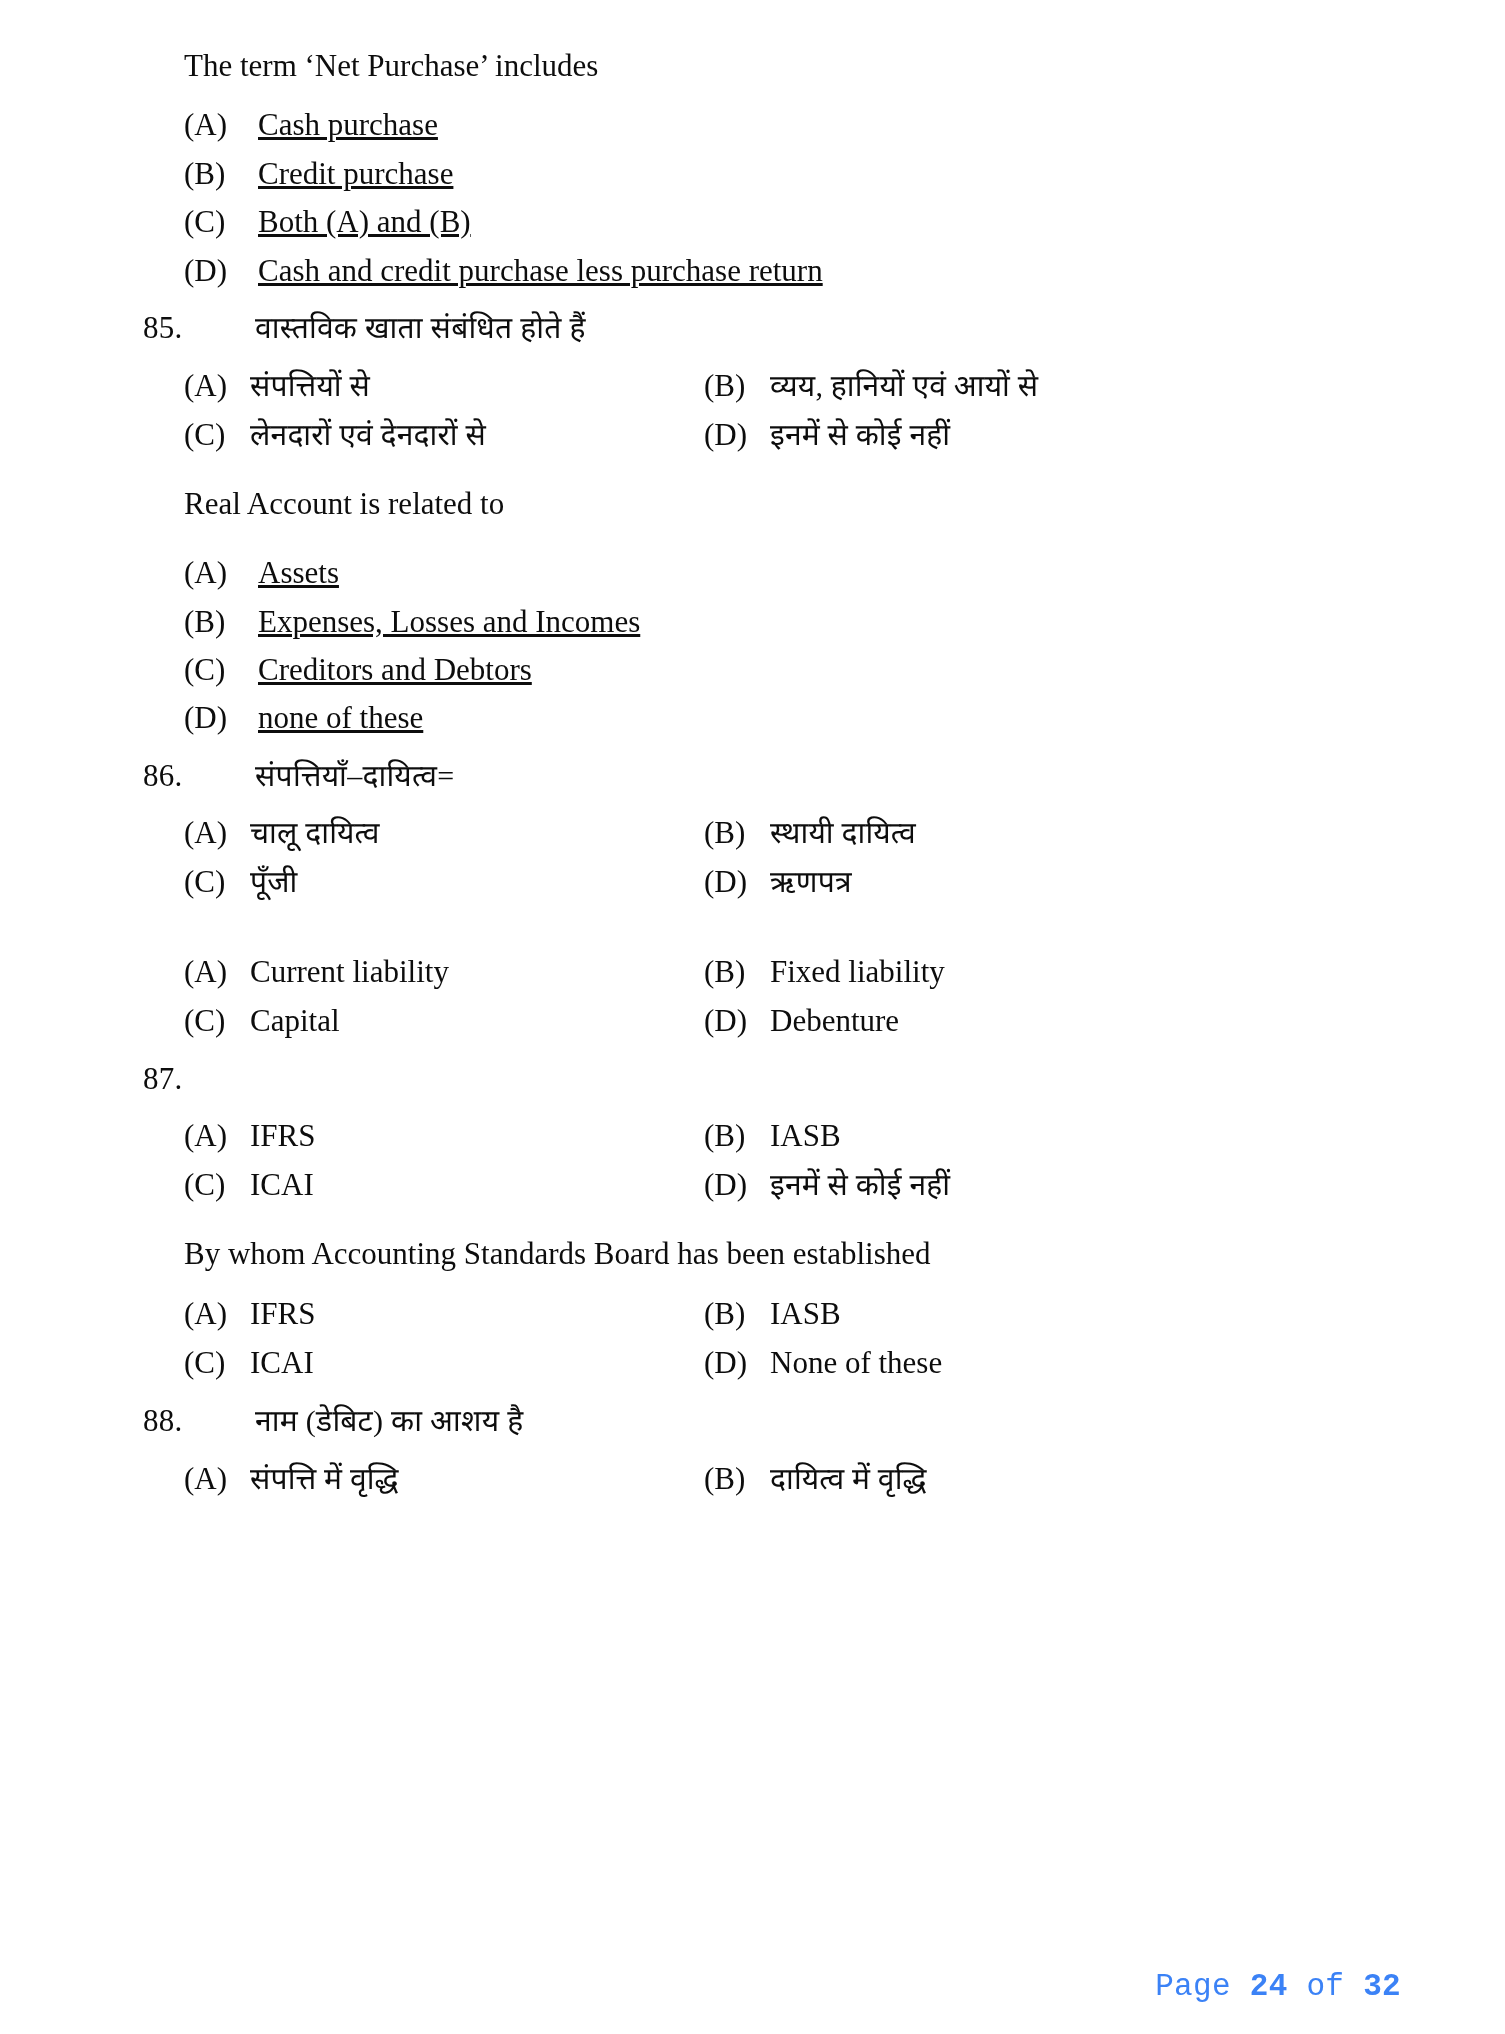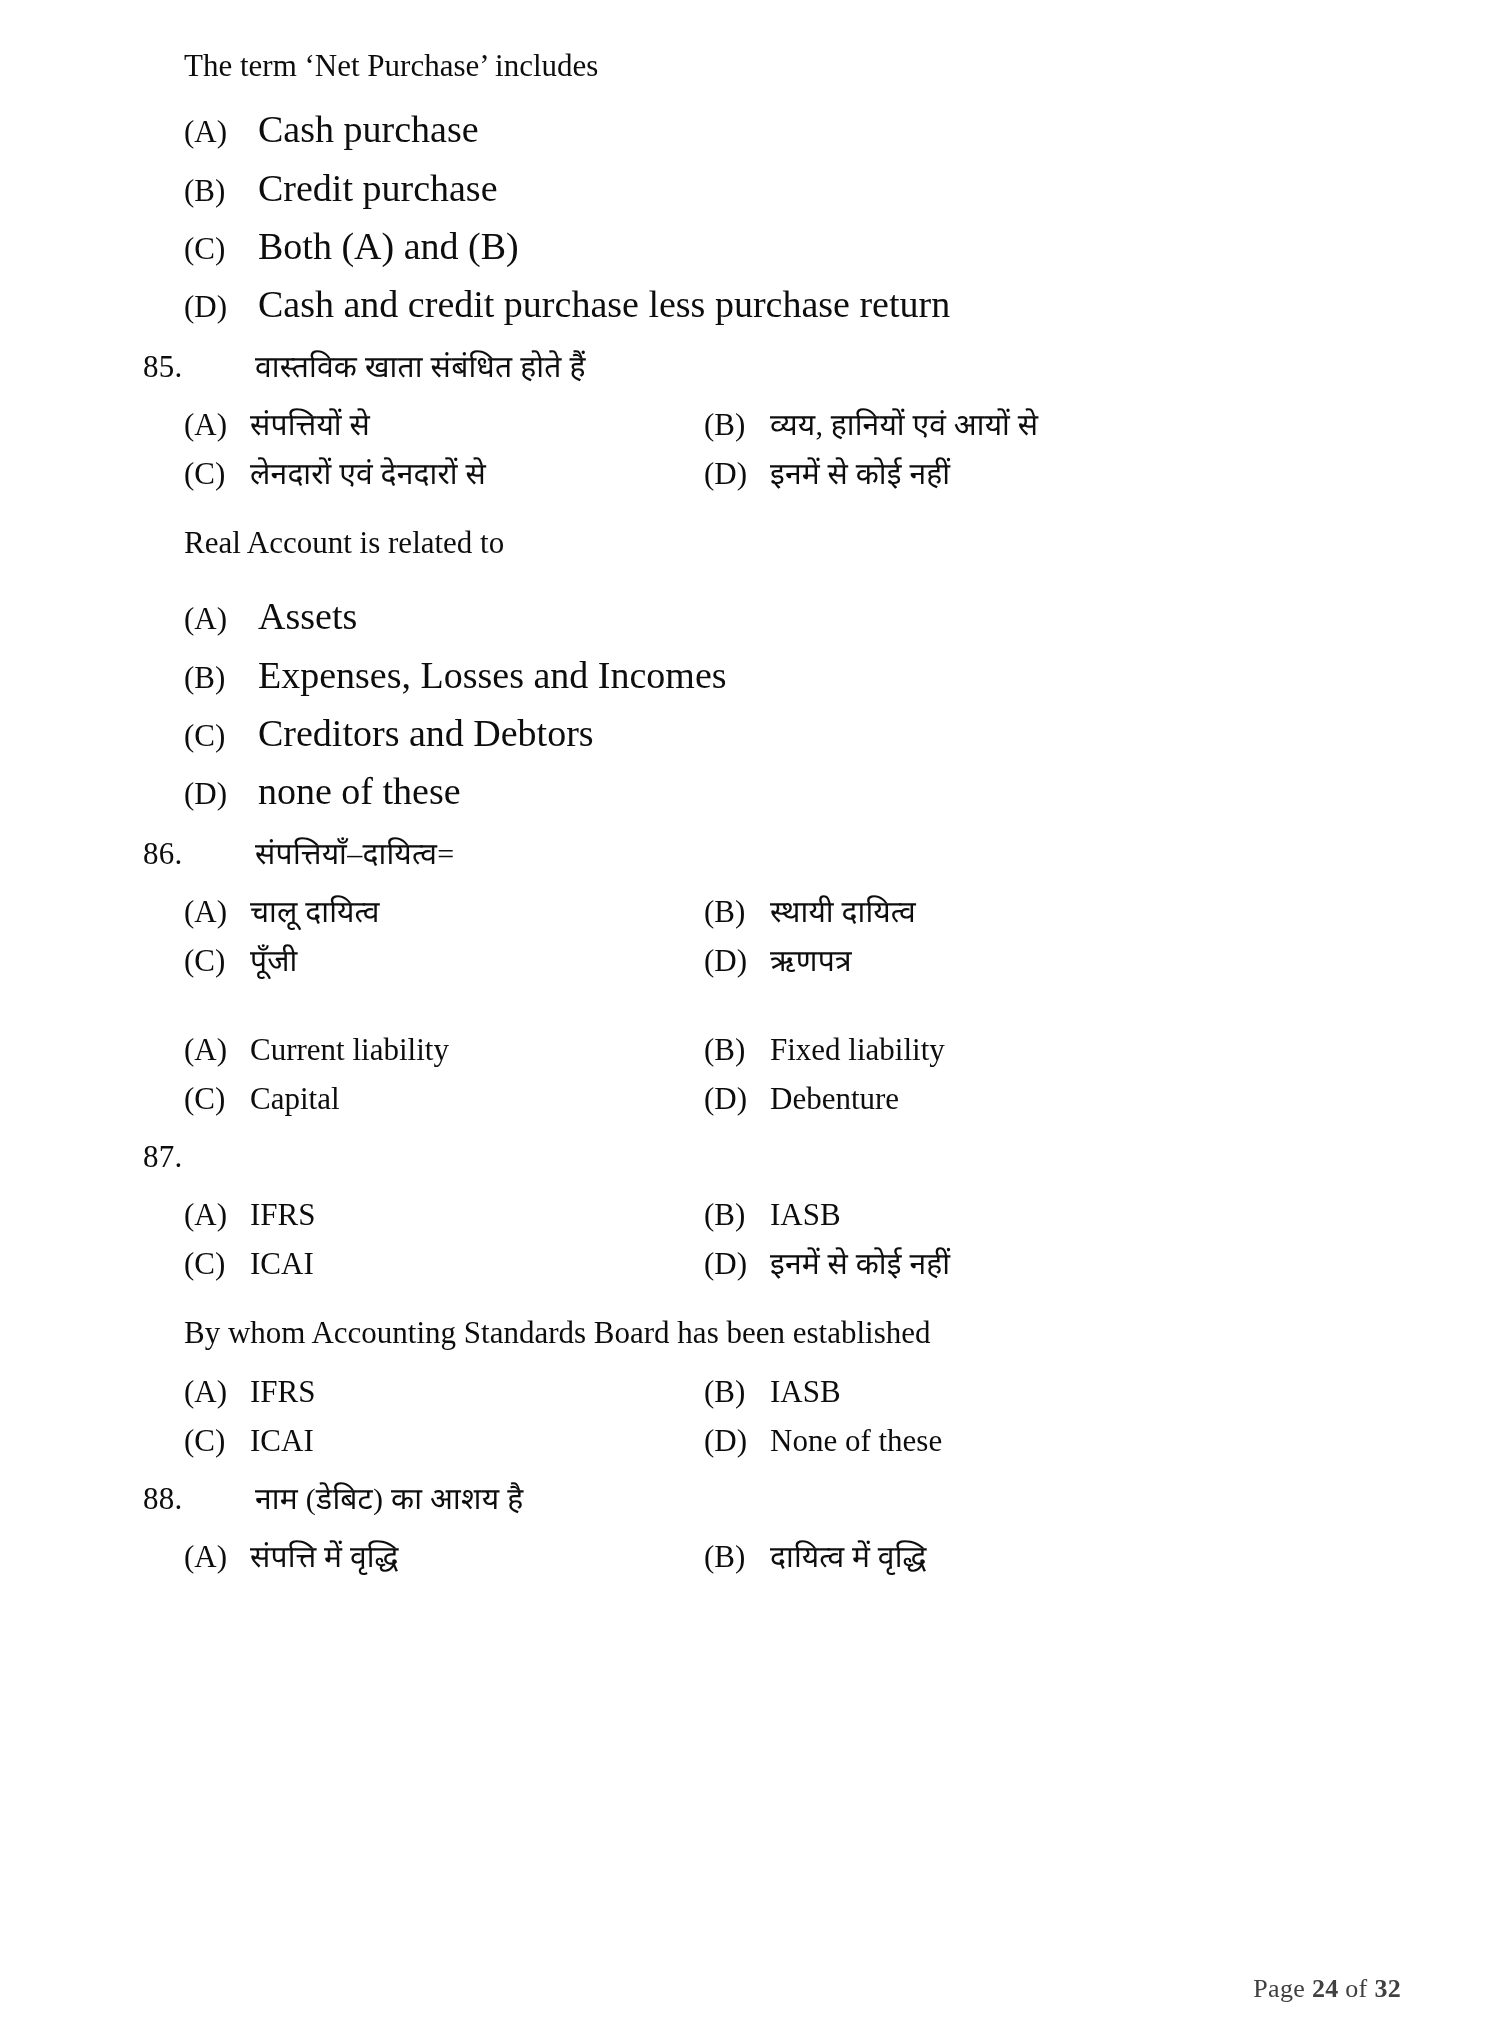--- a/index.html
+++ b/index.html
@@ -63,22 +63,23 @@
     padding-left: 184px;
     margin-bottom: 5px;
   }
   .opt-single .lbl {
     width: 74px;
     flex: 0 0 74px;
     font-size: 31px;
     line-height: 1.4;
   }
   .opt-single .txt {
-    font-size: 38px;
+    font-size: 31px;
     line-height: 1.4;
+    text-decoration: underline;
   }
 
   
   .opt-pair {
     display: flex;
     padding-left: 184px;
     margin-bottom: 5px;
   }
   .opt-cell {
     display: flex;
@@ -106,23 +107,23 @@
   .opt-cell .txt.deva { font-size: 30px; letter-spacing: 0.2px; }
 
   .sp-sm { height: 10px; }
   .sp-md { height: 20px; }
 
   
   .footer {
     position: absolute;
     right: 104px;
     bottom: 30px;
-    font-family: Liberation Serif, serif;
-    font-size: 26px;
-    color: #404040;
+    font-family: Liberation Mono, monospace;
+    font-size: 31px;
+    color: #3b82f6;
     letter-spacing: 0.3px;
   }
   .footer b { font-weight: bold; }
   .footer span { display: inline; }
 </style>
 </head>
 <body>
 
 <div class="page">
   <div class="content">

